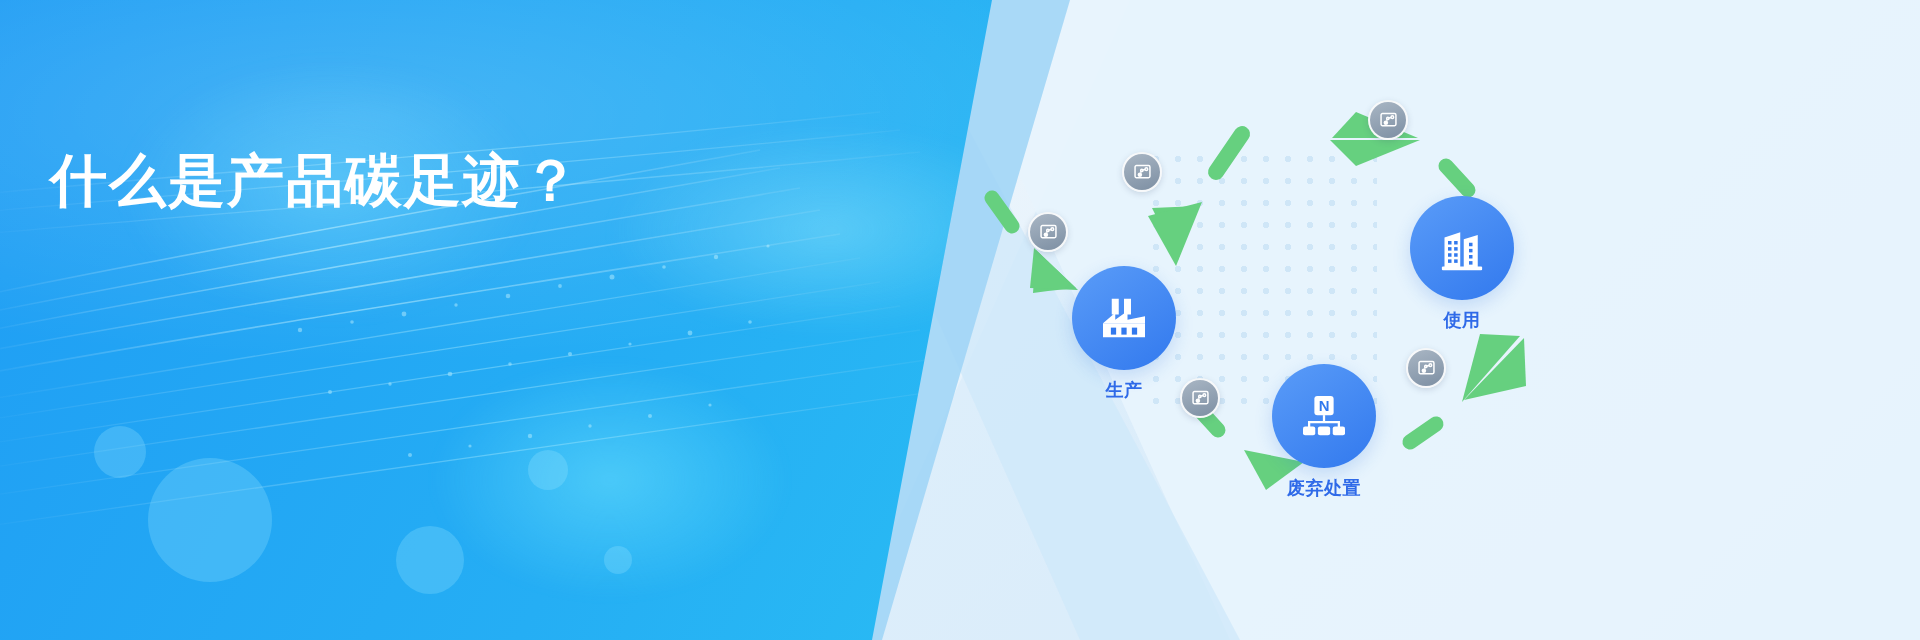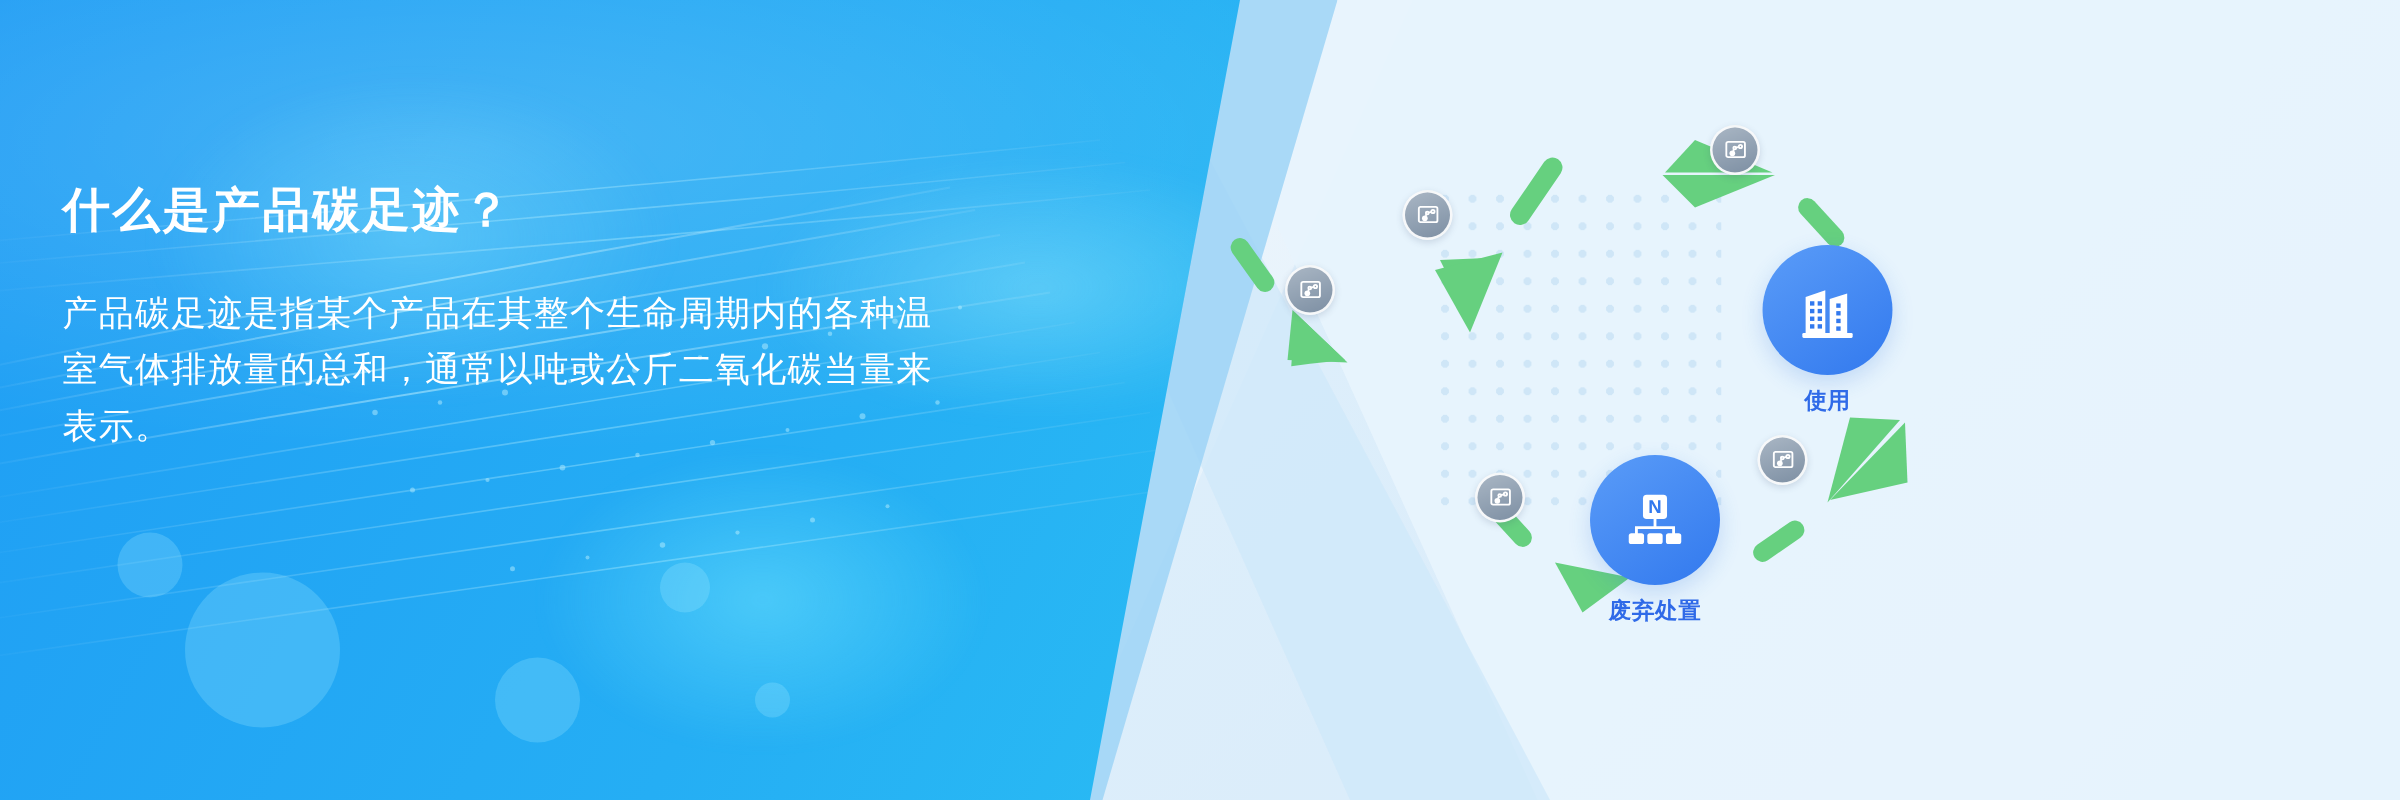--- a/index.html
+++ b/index.html
@@ -70,21 +70,21 @@
   }
   .glow-c {
     position:absolute; left:600px; top:120px; width:460px; height:220px;
     background:radial-gradient(ellipse at center, rgba(180,250,255,.32), rgba(180,250,255,0) 68%);
     filter:blur(8px);
   }
 
   
   .text-block { position:absolute; left:50px; top:148px; width:720px; }
   .hero-title {
-    color:#ffffff; font-size:38px; font-weight:bold; letter-spacing:2px;
+    color:#ffffff; font-size:57px; font-weight:bold; letter-spacing:2px;
     line-height:1.15; white-space:nowrap;
   }
   .hero-body {
     margin-top:36px; color:#ffffff; font-size:28px; line-height:1.62;
     letter-spacing:1px; width:700px; font-weight:normal;
   }
 
   
   .diagram { position:absolute; left:900px; top:0; width:1020px; height:640px; }
   .dotgrid {
@@ -198,21 +198,20 @@
           <circle cx="430" cy="560" r="34"></circle>
         <circle cx="548" cy="470" r="20"></circle>
           <circle cx="120" cy="452" r="26"></circle>
         <circle cx="618" cy="560" r="14"></circle>
       </g>
     </svg>
   </div>
 
   <div class="text-block">
     <h1 class="hero-title">什么是产品碳足迹？</h1>
-    <p class="hero-body">产品碳足迹是指某个产品在其整个生命周期内的各种温室气体排放量的总和，通常以吨或公斤二氧化碳当量来表示。</p>
   </div>
 
   <div class="diagram">
 
     <div class="dotgrid"></div>
 
     <div class="arrow" style="left:78px;top:192px;">
       <svg width="110" height="110" viewBox="0 0 110 110">
         <path d="M14,6 L34,34" stroke="#66d07f" stroke-width="15" stroke-linecap="round" fill="none"></path>
         <path d="M58,58 L98,96 L70,99 L55,101 Z" fill="#66d07f"></path>
@@ -353,15 +352,33 @@
             </g>
             <rect x="8" y="44" width="14" height="10" rx="2.4" fill="#ffffff"></rect>
             <rect x="25" y="44" width="14" height="10" rx="2.4" fill="#ffffff"></rect>
             <rect x="42" y="44" width="14" height="10" rx="2.4" fill="#ffffff"></rect>
           </svg>
         </span>
       </div>
       <span class="lbl below">废弃处置</span>
     </div>
 
+    <div class="node" style="left:172px;top:266px;">
+      <div class="circle">
+        <span>
+          <svg viewBox="0 0 64 64">
+            <rect x="18" y="10" width="8" height="18" fill="#ffffff"></rect>
+            <rect x="32" y="10" width="8" height="18" fill="#ffffff"></rect>
+            <path d="M8,38 L22,26 L22,34 L36,24 L36,34 L56,30 L56,38 Z" fill="#ffffff"></path>
+            <rect x="8" y="38" width="48" height="16" fill="#ffffff"></rect>
+            <g fill="#3279ee">
+              <rect x="17" y="43" width="6" height="8"></rect>
+              <rect x="29" y="43" width="6" height="8"></rect>
+              <rect x="41" y="43" width="6" height="8"></rect>
+            </g>
+          </svg>
+        </span>
+      </div>
+      <span class="lbl below">生产</span>
+    </div>
 
   </div>
 </div>
 
 </body></html>

